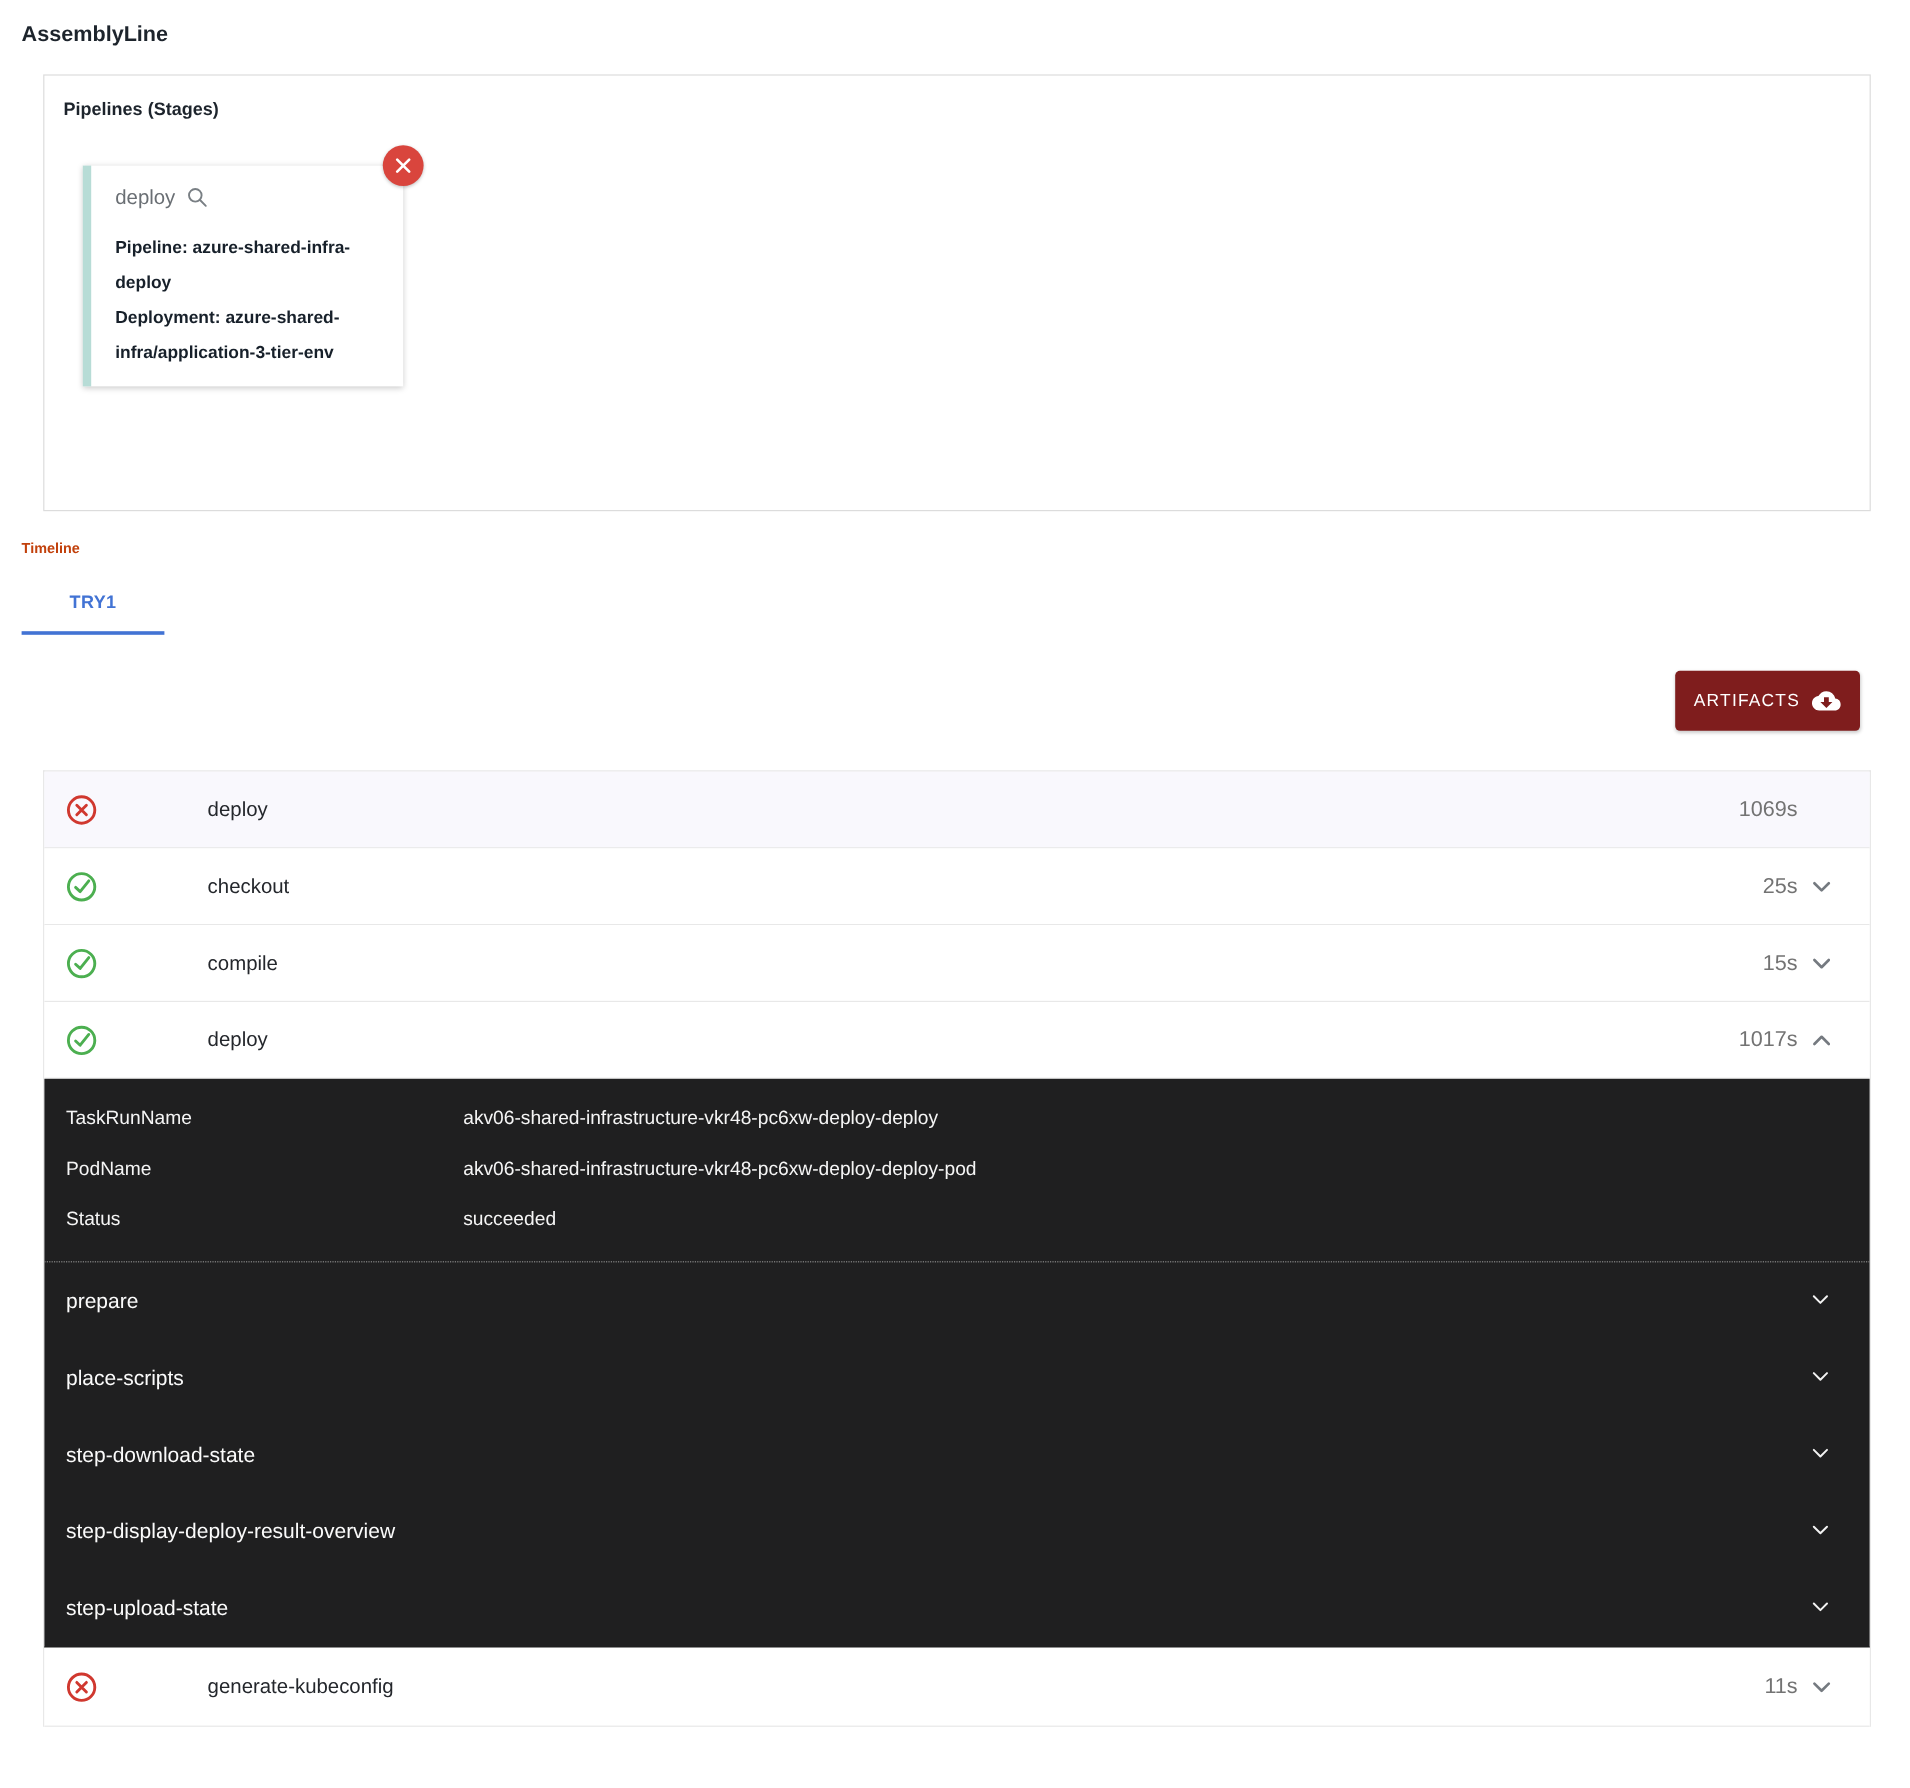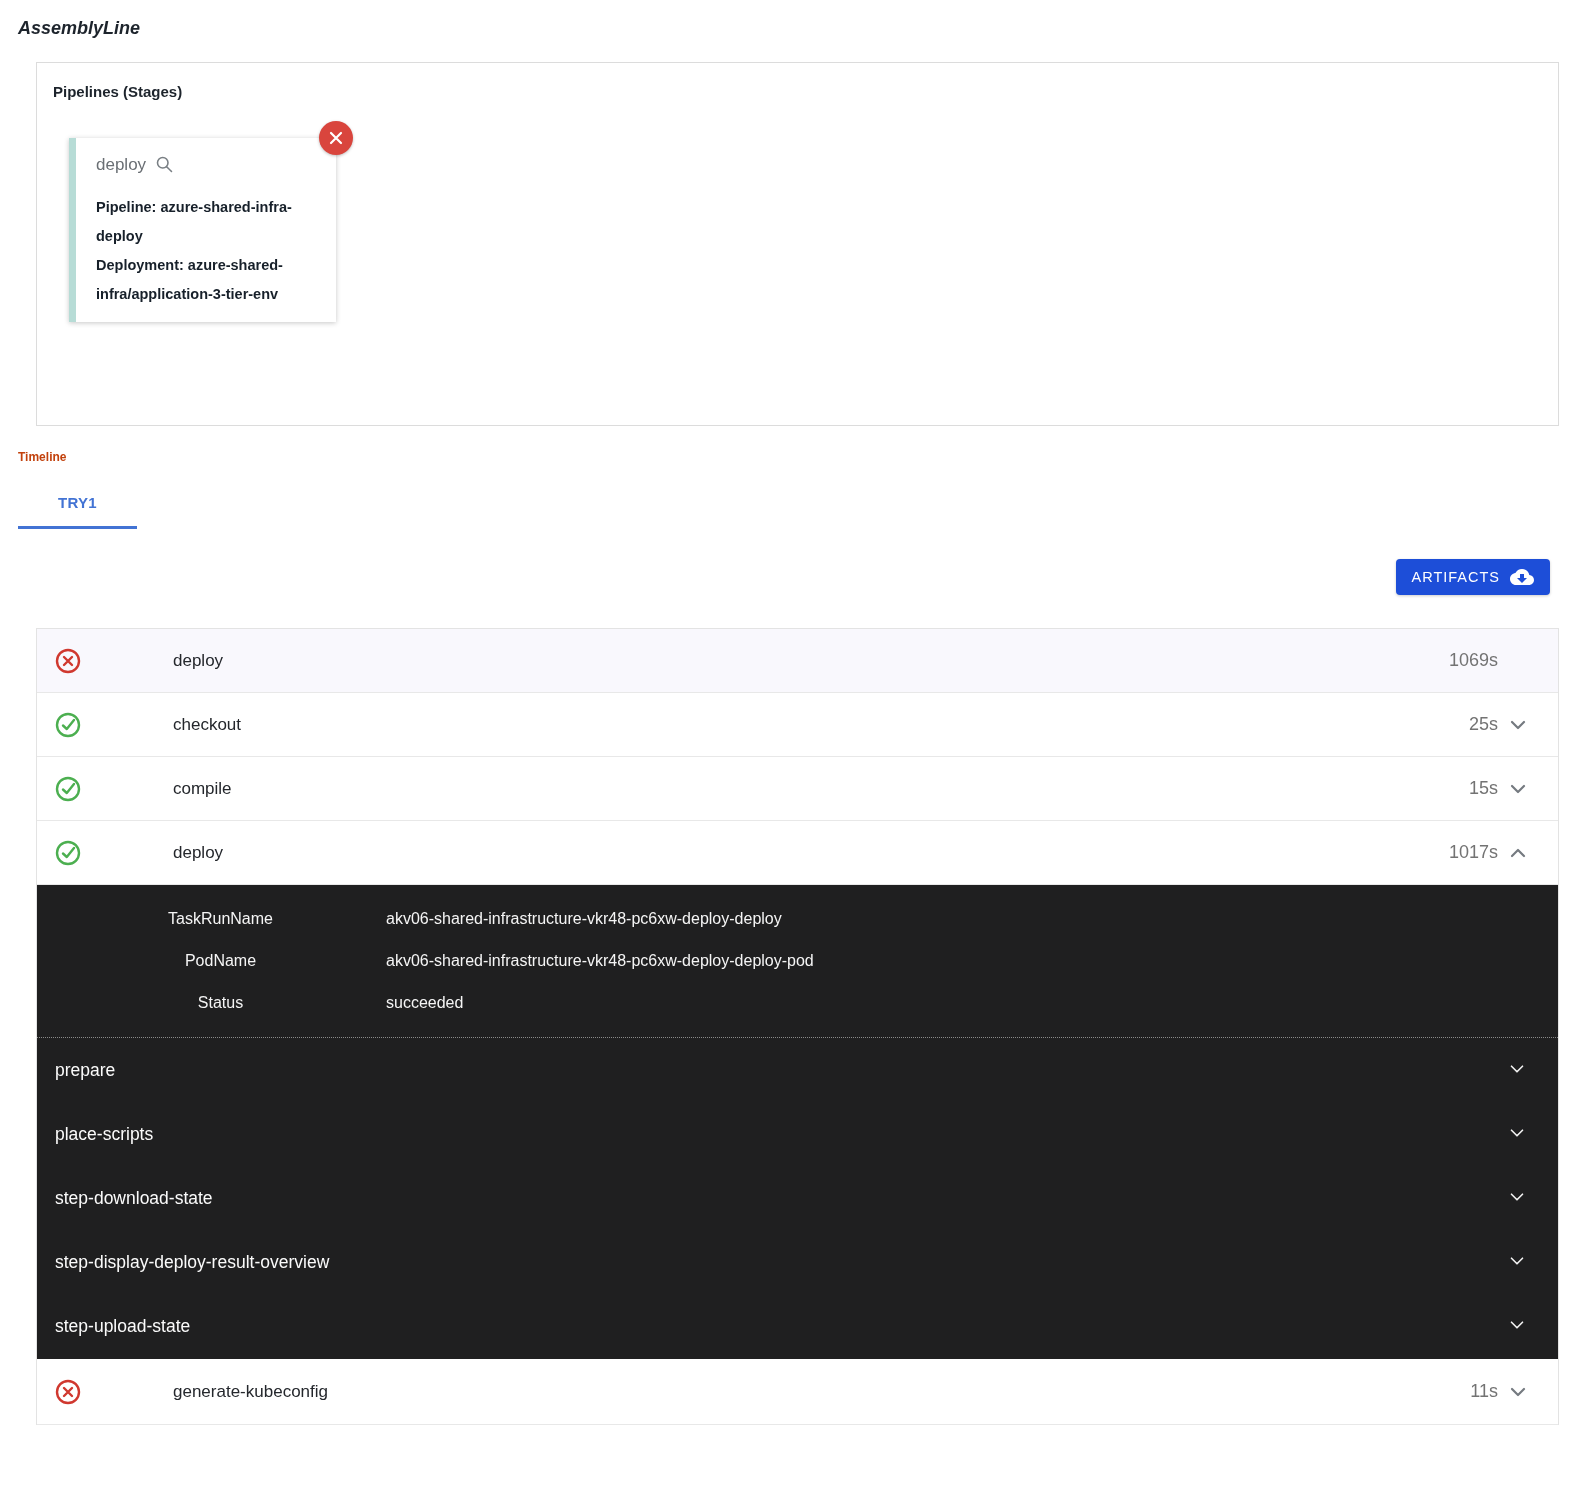--- a/index.html
+++ b/index.html
@@ -1,21 +1,21 @@
 <!DOCTYPE html>
 <html><head>
 <meta charset="utf-8">
 <style>
   * { margin: 0; padding: 0; box-sizing: border-box; }
   html, body { width: 1592px; height: 1490px; background: #ffffff; overflow: hidden; }
   body { font-family: "Liberation Sans", "DejaVu Sans", sans-serif; color: #25282d; }
 
   .page-title {
     margin: 18px 0 0 18px;
-    font-size: 18px; font-weight: 700; color: #1d242c; font-style: italic;
+    font-size: 18px; font-weight: 700; color: #1d242c;
   }
 
   
   .pipelines-panel {
     margin: 23px 33px 0 36px;
     border: 1px solid #dcdcdc;
     height: 364px;
     background: #fff;
   }
   .panel-title {
@@ -52,22 +52,22 @@
   .tab {
     width: 119px; background: none; border: none; cursor: pointer;
     padding: 14px 0 15px 0; text-align: center;
     font-size: 15px; font-weight: 700; letter-spacing: 0.3px;
     color: #4273d4; border-bottom: 3px solid #4273d4;
     font-family: inherit;
   }
   .toolbar { display: flex; justify-content: flex-end; padding-right: 42px; margin-top: 30px; }
   .artifacts-btn {
     display: flex; align-items: center; gap: 10px;
-    height: 36px; padding: 0 16px;
-    background: #1d4ed8; color: #ffffff; border: none; border-radius: 4px;
+    height: 50px; padding: 0 16px;
+    background: #7f1d1d; color: #ffffff; border: none; border-radius: 4px;
     font-size: 14.5px; font-weight: 500; letter-spacing: 1px;
     cursor: pointer; font-family: inherit;
     box-shadow: 0 1px 3px rgba(0,0,0,0.2);
   }
 
   
   .stage-table {
     margin: 33px 33px 0 36px;
     border: 1px solid #e3e3e3;
     border-bottom: none;
@@ -84,21 +84,21 @@
   .stage-name { margin-left: 92px; font-size: 17px; color: #24272c; }
   .spacer { flex: 1; }
   .duration { font-size: 18px; color: #737373; }
   .chevron { width: 24px; height: 24px; margin-left: 8px; display: flex; }
   .chevron.hidden { visibility: hidden; }
   .chevron.up svg { transform: rotate(180deg); }
 
   
   .detail-panel { background: #1f1f20; color: #fafafa; border-bottom: 1px solid #1f1f20; }
   .detail-fields { padding-top: 13px; }
-  .detail-row { display: flex; height: 42px; align-items: center; padding-left: 18px; text-align: center; }
+  .detail-row { display: flex; height: 42px; align-items: center; padding-left: 18px; }
   .detail-label { width: 331px; font-size: 16px; color: #f5f5f5; }
   .detail-value { font-size: 16px; color: #f5f5f5; }
   .dashed-divider { border-top: 1px dotted #8a8a8a; margin-top: 13px; }
   .step-row {
     display: flex; align-items: center; height: 64px;
     padding: 0 28px 0 18px; cursor: pointer;
   }
   .step-name { font-size: 17.5px; color: #fbfbfb; }
   .step-row .chevron { margin-left: auto; }
 </style>

